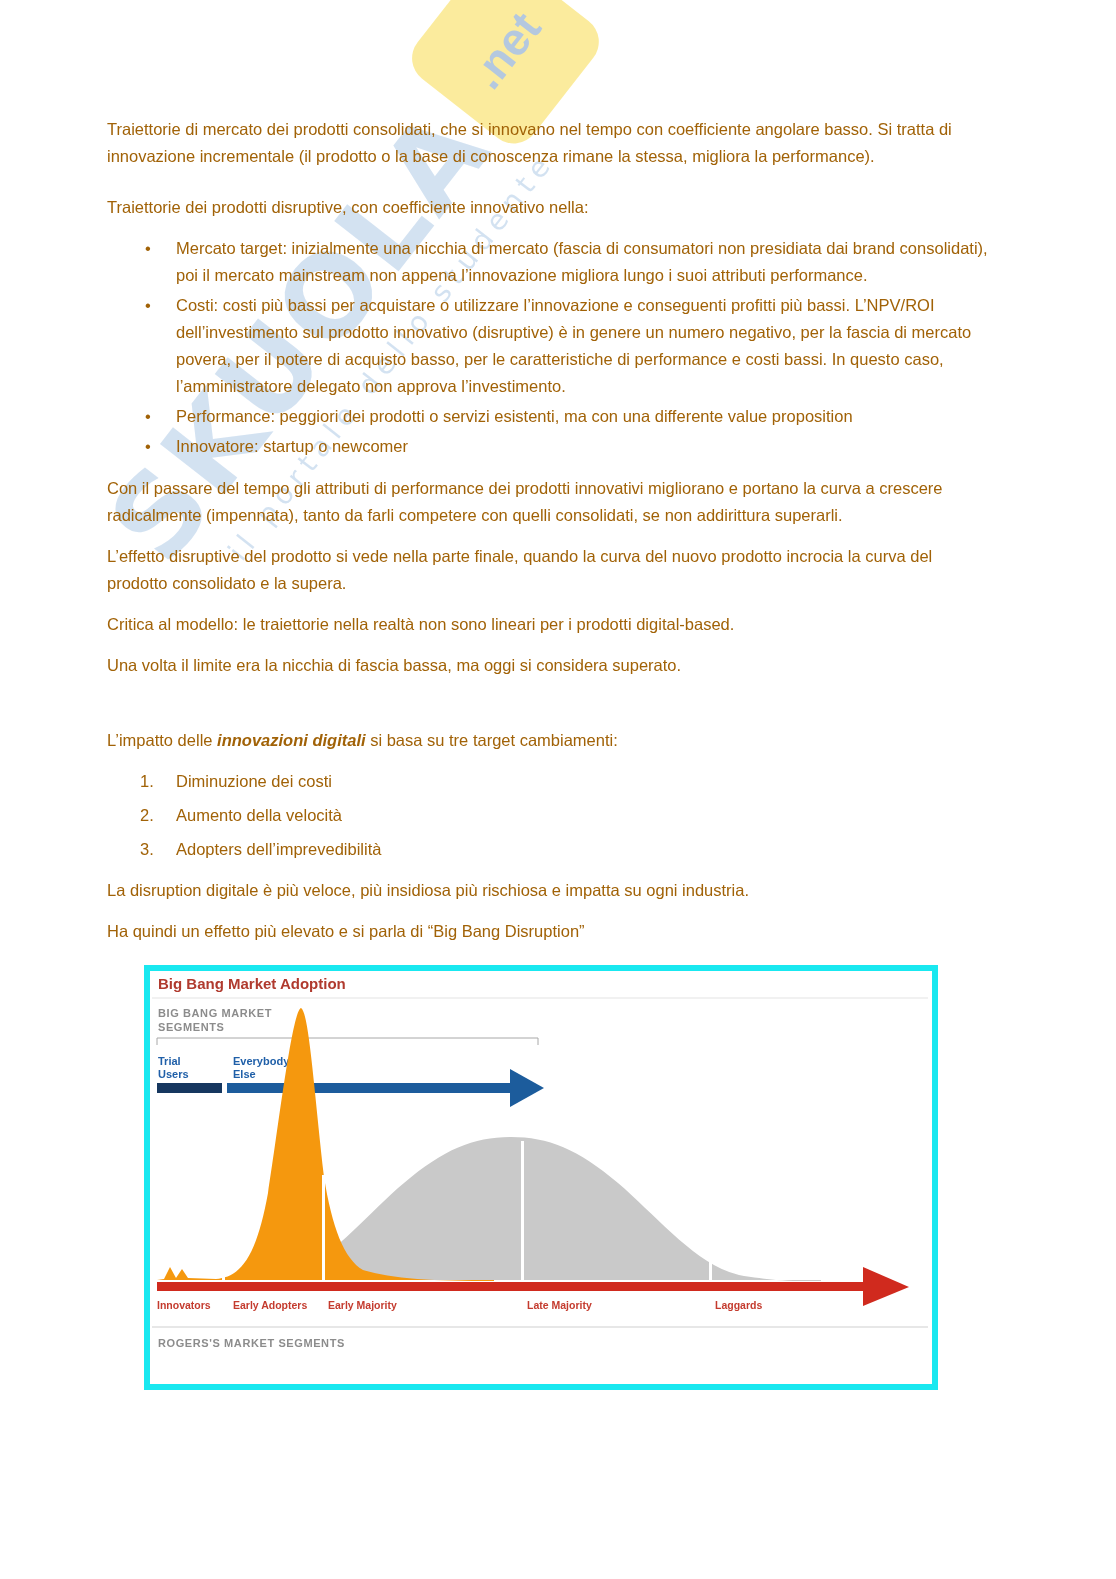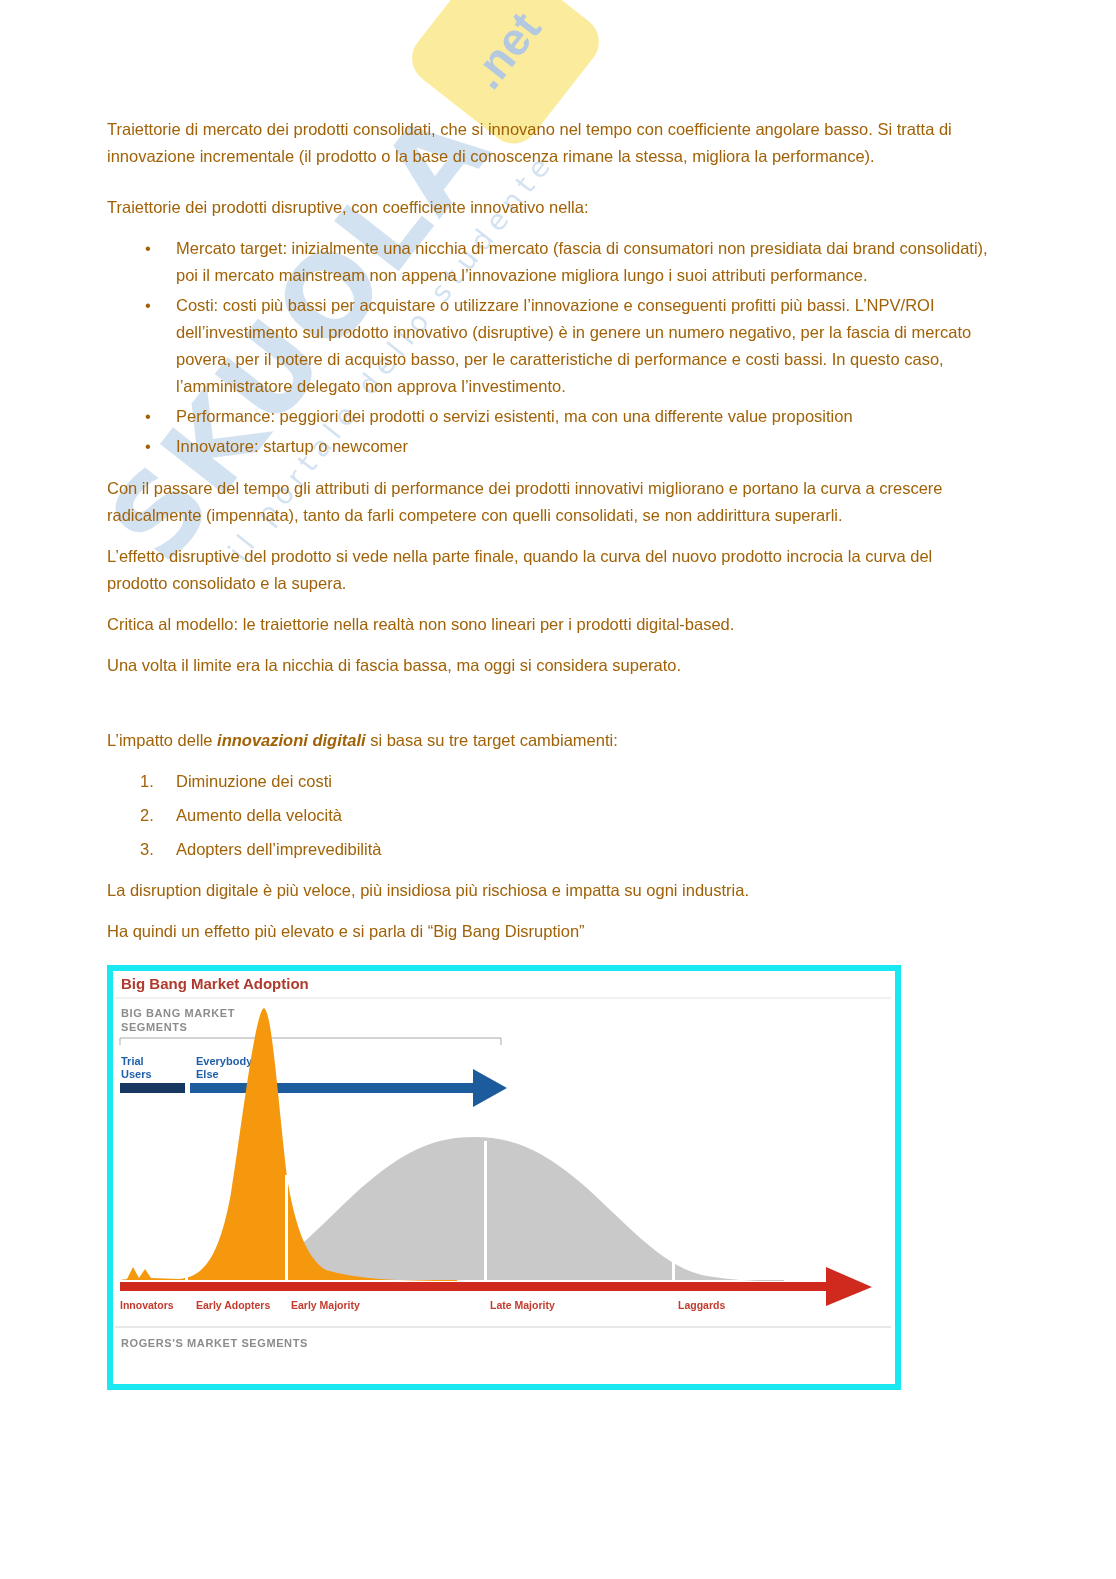--- a/index.html
+++ b/index.html
@@ -54,20 +54,21 @@
   ol.nums{list-style:none;counter-reset:n;margin:0 0 14px 0;padding:0;}
   ol.nums li{counter-increment:n;position:relative;padding-left:69px;margin:0 0 7px 0;}
   ol.nums li::before{content:counter(n) ".";position:absolute;left:33px;top:0;}
   .bi{font-weight:bold;font-style:italic;}
   
   .chart-frame{
     width:782px;
     border:6px solid #19e8f0;
     margin-top:20px;
     background:#fff;
+    margin-left:37px;
   }
   .chart-frame svg{display:block;}
   .chart-frame text{font-family:"Liberation Sans",sans-serif;}
   .c-title{font-size:15px;font-weight:bold;fill:#b03a2e;}
   .c-caps{font-size:11px;font-weight:bold;fill:#8c8c8c;letter-spacing:.6px;}
   .c-blue{font-size:11px;font-weight:bold;fill:#1f5fa8;}
   .c-seg{font-size:10.5px;font-weight:bold;fill:#c43b2e;}
 </style>
 </head>
 <body>

